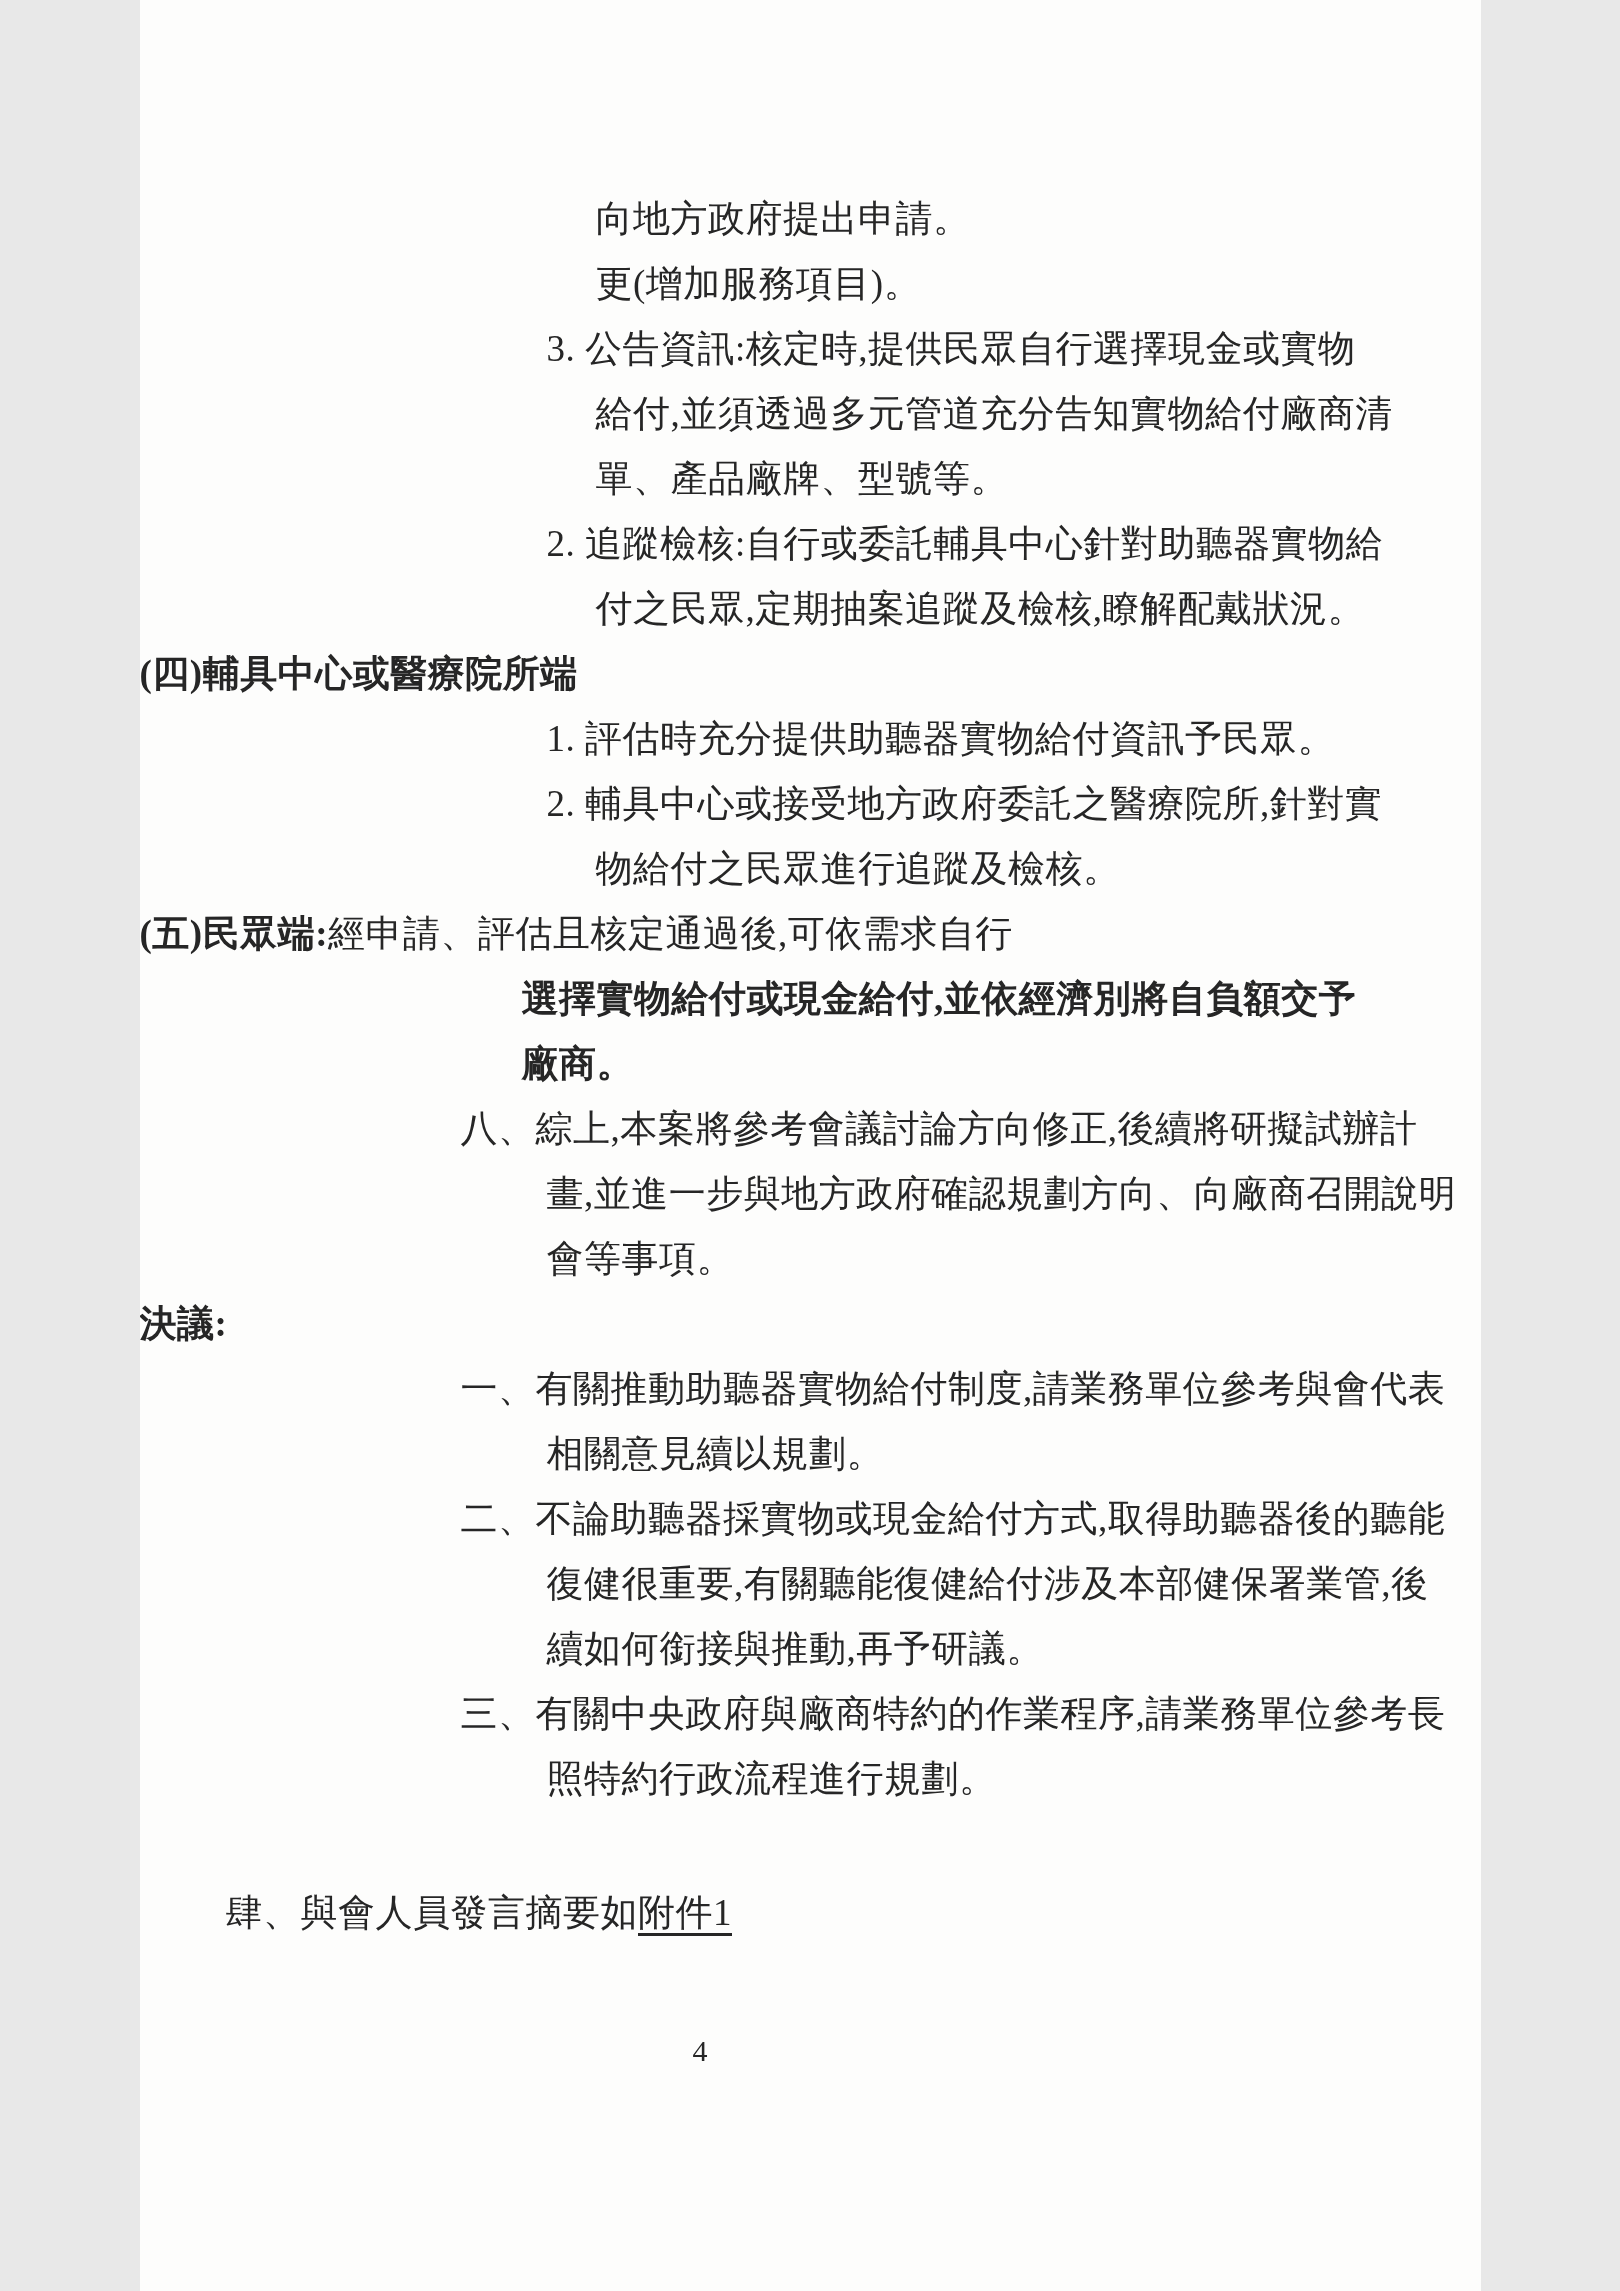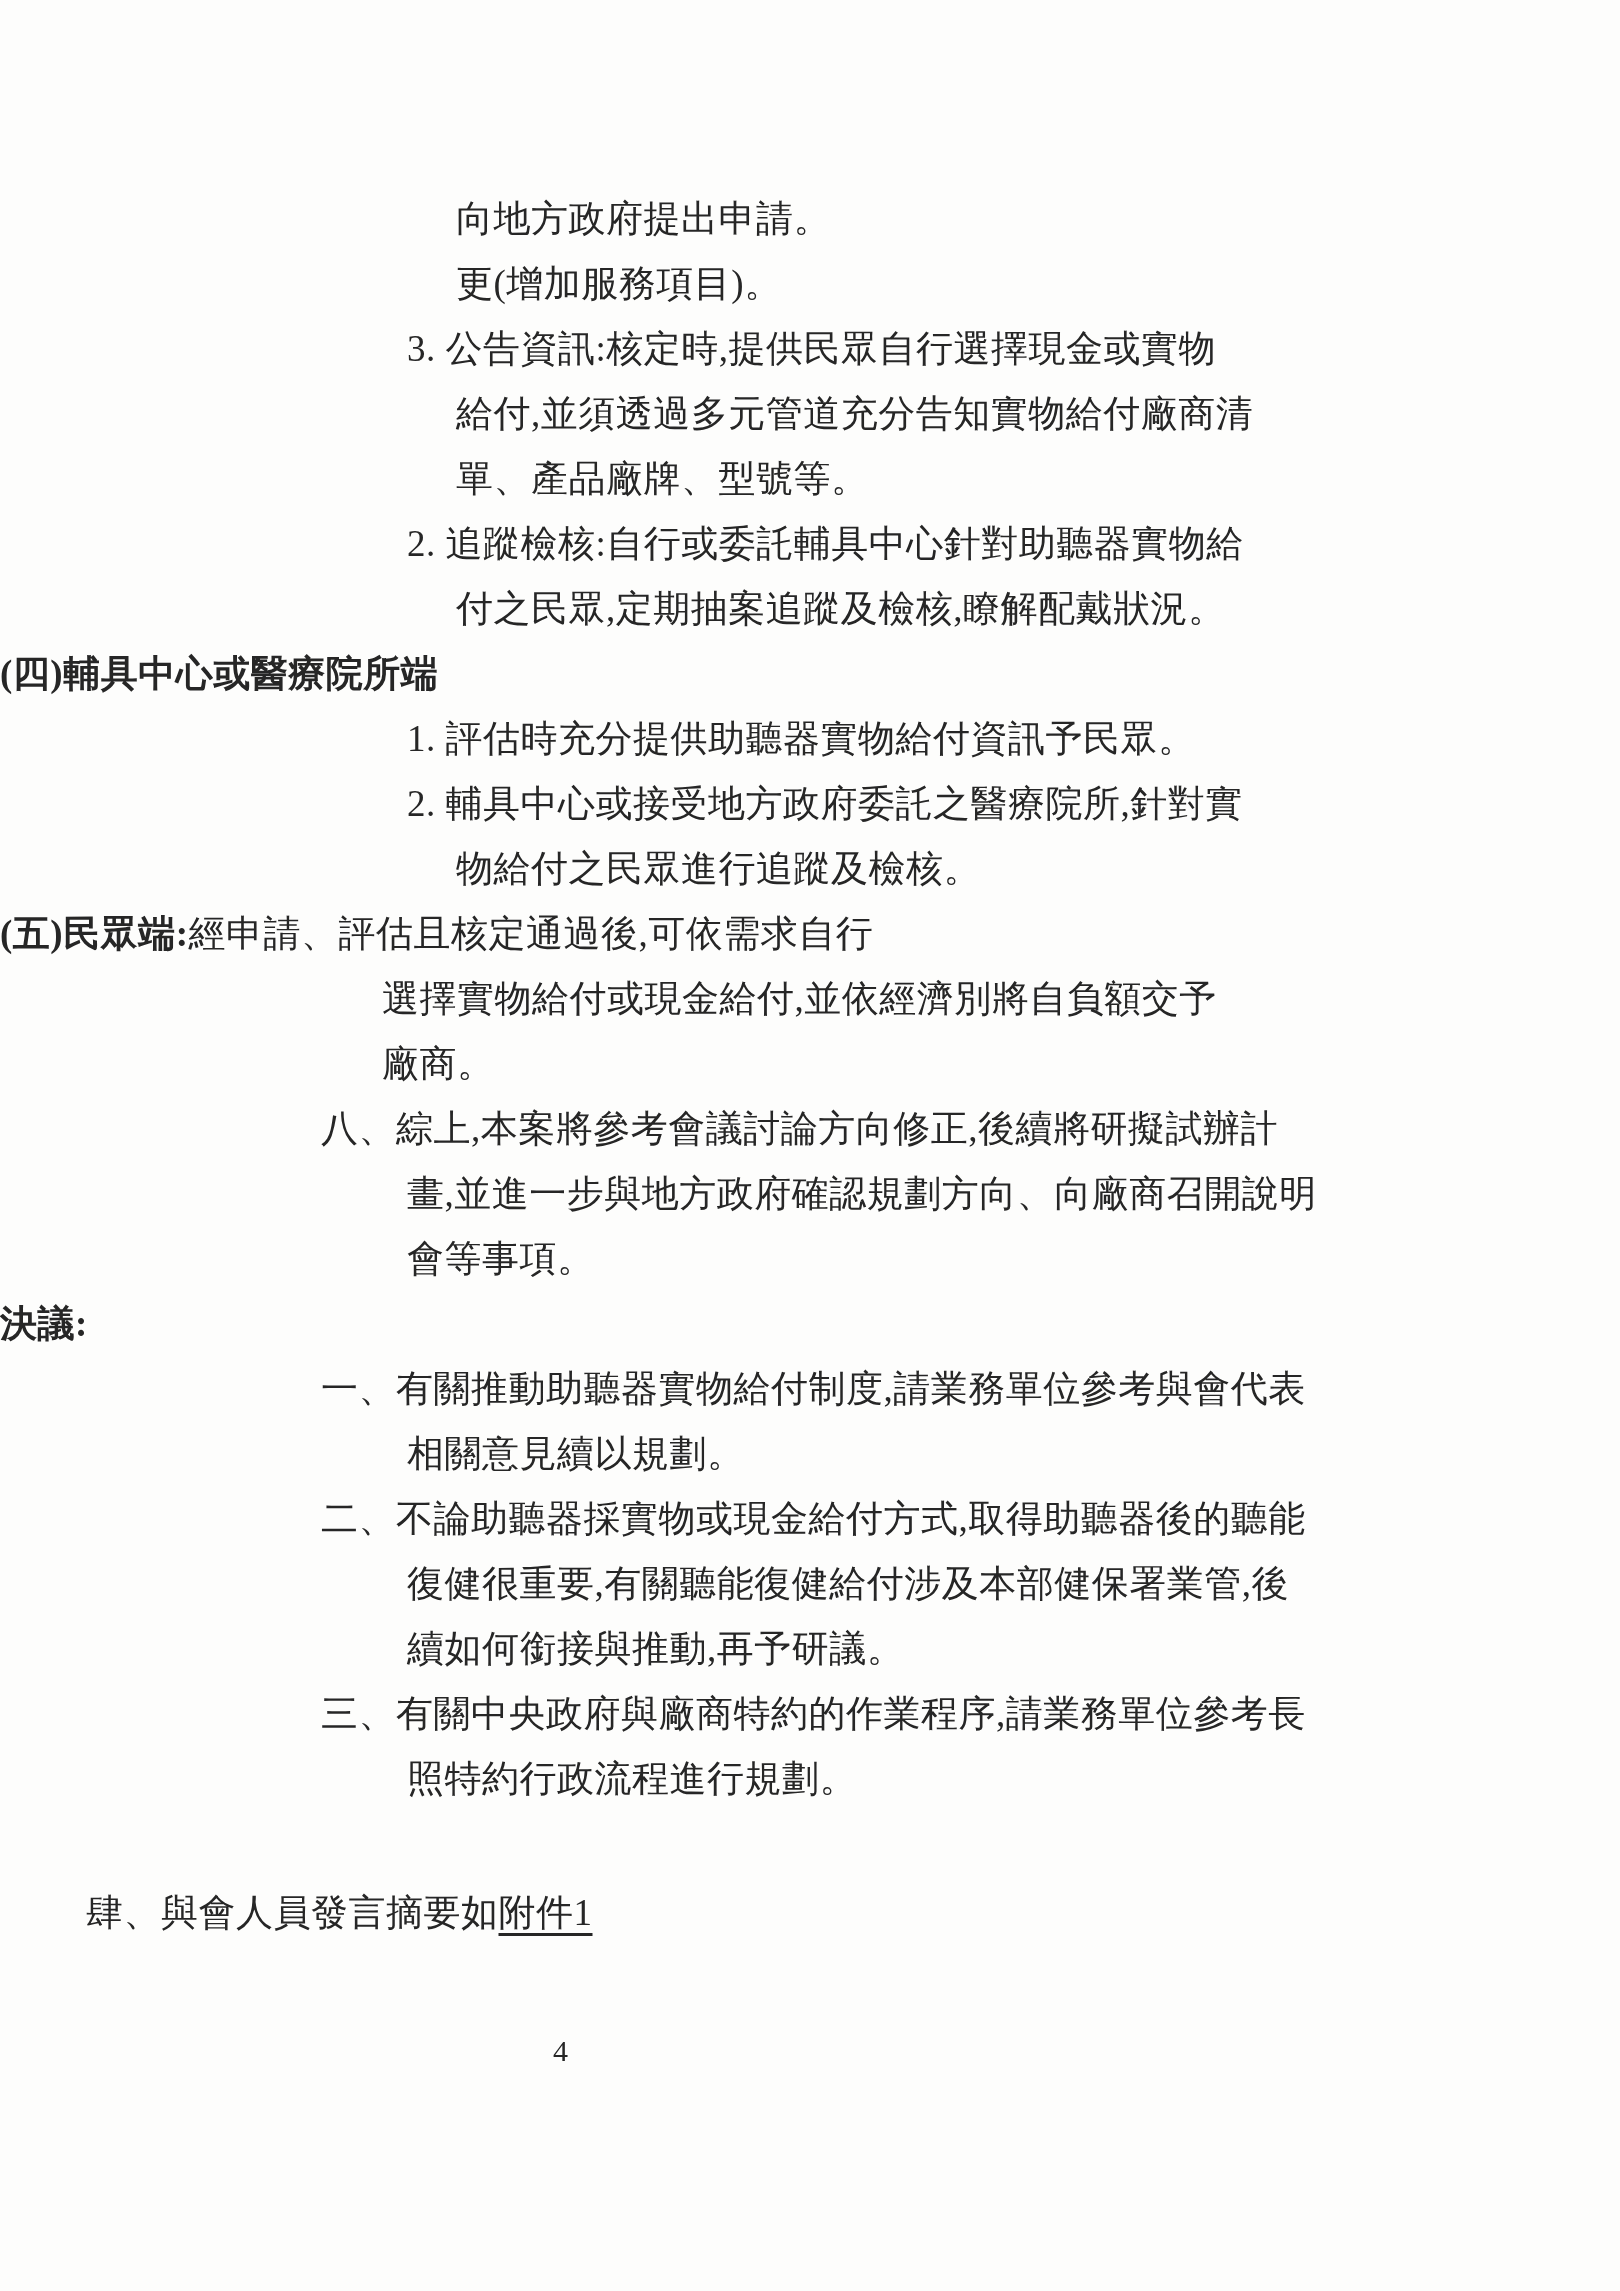--- a/index.html
+++ b/index.html
@@ -2,21 +2,21 @@
 <html><head>
 <meta charset="utf-8">
 <style>
   html, body {
     margin: 0;
     padding: 0;
     background: #e8e8e8;
   }
   .page {
     position: relative;
-    width: 1620px;
+    width: 1341px;
     height: 2292px;
     margin: 0 auto;
     background: #fdfdfc;
     color: #262626;
     font-family: "Liberation Serif", "DejaVu Serif", serif;
     overflow: hidden;
   }
   .doc-body {
     padding-top: 186px;
   }
@@ -26,21 +26,21 @@
     font-size: 37px;
     white-space: nowrap;
     letter-spacing: 0.5px;
   }
   
   .ind-a { padding-left: 86px; }  
   .ind-b { }  
   .ind-c { padding-left: 321px; }  
   .ind-d { padding-left: 407px; }  
   .ind-e { padding-left: 456px; }  
-  .ind-f { padding-left: 382px; }  
+  .ind-f { padding-left: 382px; font-weight: bold; }  
   .gap-before { margin-top: 69px; }
   .seg-bold { font-weight: 700; }
   .seg-underline {
     text-decoration: underline;
     text-decoration-thickness: 2.5px;
     text-underline-offset: 7.8px;
   }
   .page-number {
     position: absolute;
     left: 541px;

